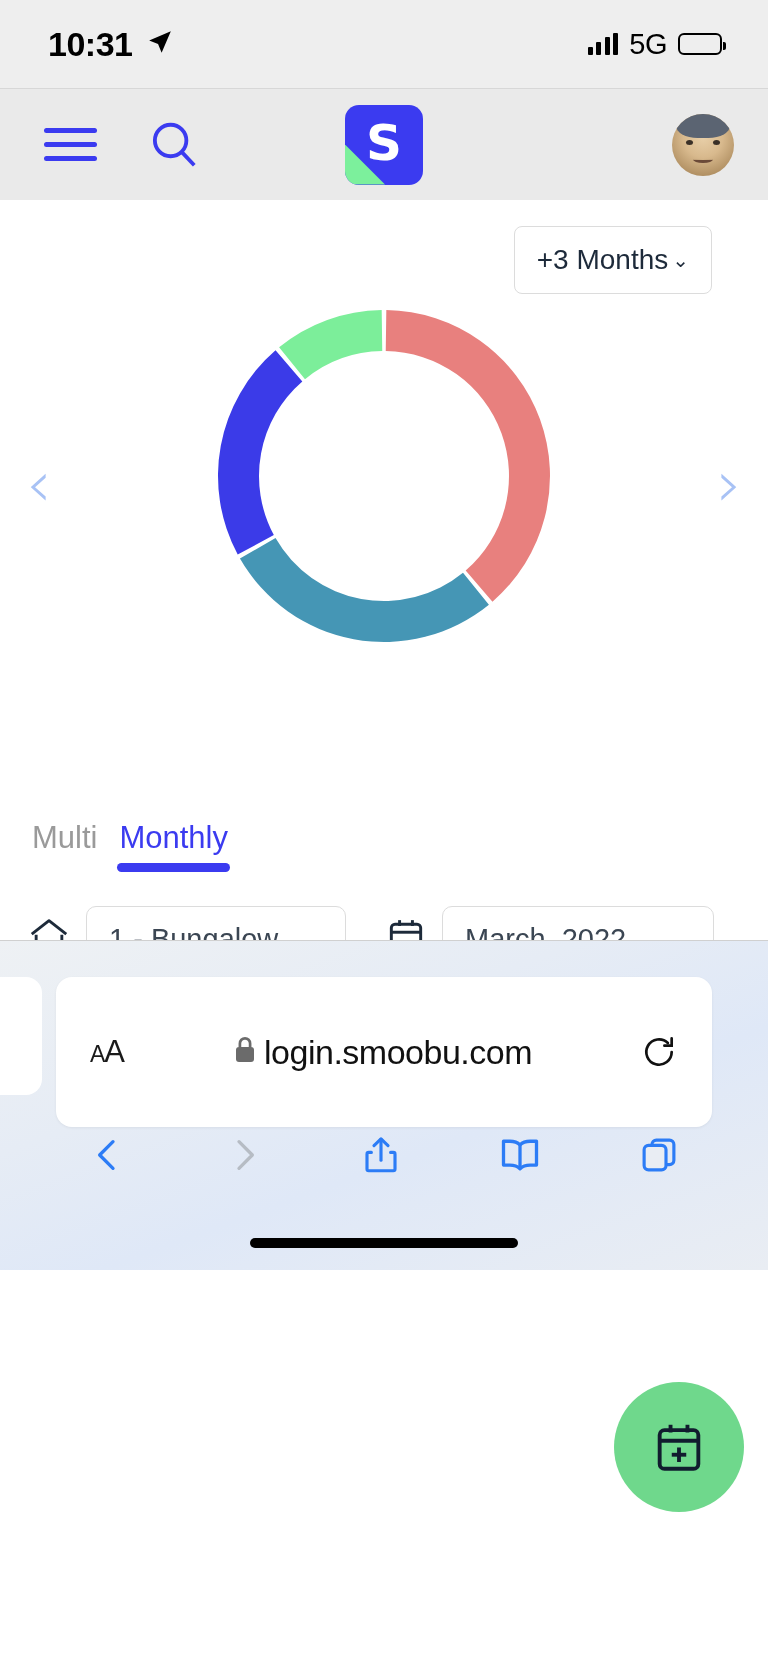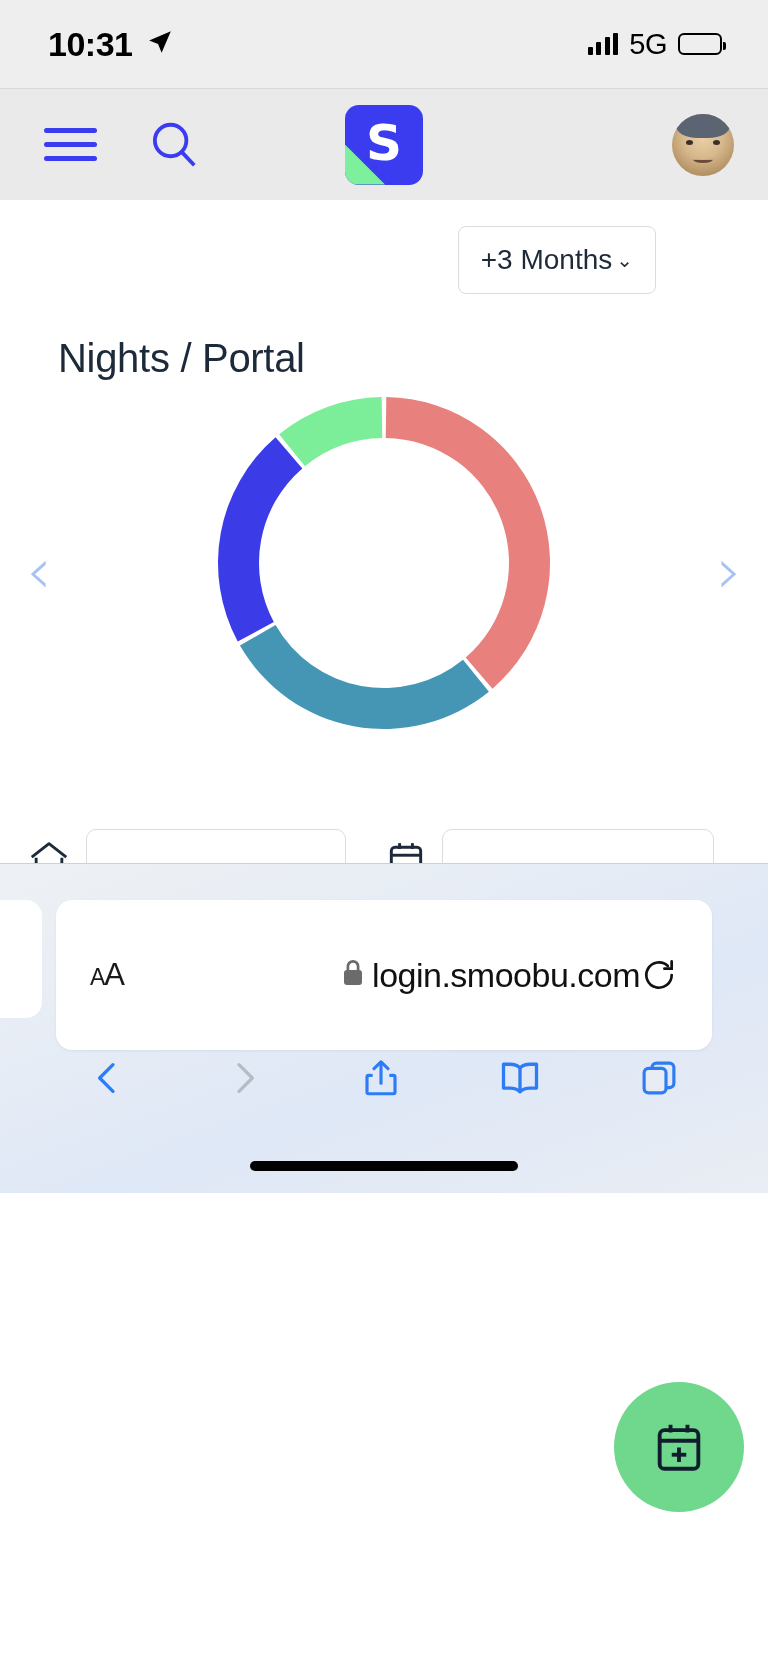--- a/index.html
+++ b/index.html
@@ -81,21 +81,21 @@
   .avatar .eyes b:first-child { left:1px; }
   .avatar .eyes b:last-child { right:1px; }
   .avatar .mouth {
     position:absolute; top:42px; left:21px; width:20px; height:7px;
     border-bottom:3px solid #6b4a38; border-radius:0 0 50% 50%;
   }
 
   
   .page { background:#fff; position:relative; }
 
-  .range-row { display:flex; justify-content:flex-end; padding:26px 112px 0 0; }
+  .range-row { display:flex; justify-content:flex-end; padding:26px 56px 0 0; }
   .range-select {
     border:1px solid #dcdcdc; border-radius:8px; background:#fff;
     padding:17px 22px; font-size:28px; color:#1d2a3a;
     display:flex; align-items:center; gap:4px; cursor:pointer;
     min-width:174px; justify-content:center;
   }
   .chev { font-size:20px; color:#1d2a3a; line-height:1; }
 
   .chart-title {
     font-size:40px; color:#1d2a3a; font-weight:400;
@@ -178,21 +178,21 @@
   }
   .url-bar {
     position:absolute; left:56px; right:56px; top:36px; height:150px;
     background:#fff; border-radius:16px;
     display:flex; align-items:center; padding:0 34px;
     box-shadow:0 1px 3px rgba(0,0,0,0.06);
   }
   .aa-btn { font-size:31px; color:#1a1a1a; letter-spacing:-1px; cursor:pointer; }
   .aa-btn small { font-size:23px; }
   .url-center {
-    flex:1; display:flex; align-items:center; justify-content:flex-end; gap:6px;
+    flex:1; display:flex; align-items:center; justify-content:center; gap:6px;
   }
   .url-text { font-size:34px; color:#111; letter-spacing:-0.5px; }
   .reload-btn { cursor:pointer; display:flex; }
 
   .safari-tools {
     position:absolute; left:0; right:0; top:190px;
     display:flex; align-items:center; justify-content:space-around;
     padding:0 40px;
   }
   .tool { cursor:pointer; display:flex; align-items:center; justify-content:center; }
@@ -253,58 +253,63 @@
 
 <div class="page">
 
   <div class="range-row">
     <div class="range-select">
       <span>+3 Months</span>
       <span class="chev">⌄</span>
     </div>
   </div>
 
-  <div class="chart-title">Nights / Portal</div>
 
   <div class="chart-area">
     <div class="arrow left">‹</div>
     <div class="donut-wrap">
       <svg id="donut-svg" width="348" height="348" viewBox="0 0 348 348">
           <path d="M 176.31772193629814 8.016181014455498 A 166 166 0 0 1 282.4678202623575 299.66117923819155 L 255.6775754987632 268.6243819564695 A 125 125 0 0 0 175.74527254239317 49.01218449883697 Z" fill="#e8807e"></path>
           <path d="M 278.91686424236525 302.64078512489385 A 166 166 0 0 1 29.9509347407579 256.4976775305742 L 65.52931832888396 236.12174512844445 A 125 125 0 0 0 253.00366283310632 270.8680610880225 Z" fill="#4596b5"></path>
           <path d="M 27.70362695721127 252.4434269682629 A 166 166 0 0 1 65.53217973764247 48.33882076180845 L 92.3224245012368 79.37561804353047 A 125 125 0 0 0 63.837068491875954 233.0688456086317 Z" fill="#3b3be8"></path>
           <path d="M 69.08313575763474 45.359214875106204 A 166 166 0 0 1 171.68227806370186 8.016181014455498 L 172.2547274576068 49.01218449883697 A 125 125 0 0 0 94.99633716689362 77.13193891197757 Z" fill="#7cee9a"></path>
         </svg>
     </div>
     <div class="arrow right">›</div>
   </div>
 
+  <div class="tabs" id="tabs">
+      <div class="tab">Multi</div>
+      <div class="tab active">Monthly</div>
+    </div>
 
   <div class="filters">
     <div class="filter-group">
       <span>
         <svg width="46" height="46" viewBox="0 0 24 24" fill="none" stroke="#1d2a3a" stroke-width="1.5" stroke-linejoin="round">
           <path d="M3 10.5 12 3.5l9 7"></path>
             <path d="M5.3 10.8V20h13.4v-9.2"></path>
         </svg>
       </span>
       <div class="select-box property">
+        <span>1 - Bungalow</span>
         <span class="chev">⌄</span>
       </div>
     </div>
     <div class="filter-group">
       <span>
         <svg width="44" height="44" viewBox="0 0 24 24" fill="none" stroke="#1d2a3a" stroke-width="1.6">
           <rect x="4" y="5" width="16" height="16" rx="2"></rect>
           <line x1="4" y1="9.4" x2="20" y2="9.4"></line>
           <line x1="8.5" y1="2.8" x2="8.5" y2="6"></line>
           <line x1="15.5" y1="2.8" x2="15.5" y2="6"></line>
         </svg>
       </span>
       <div class="select-box month">
+        <span>March, 2022</span>
         <span class="chev">⌄</span>
       </div>
     </div>
   </div>
 
   <div class="cal-title">March 22</div>
 
   <div class="cal-grid">
     <div class="cal-row" id="cal-dow-row">
         <div class="cal-dow">Mo</div>

